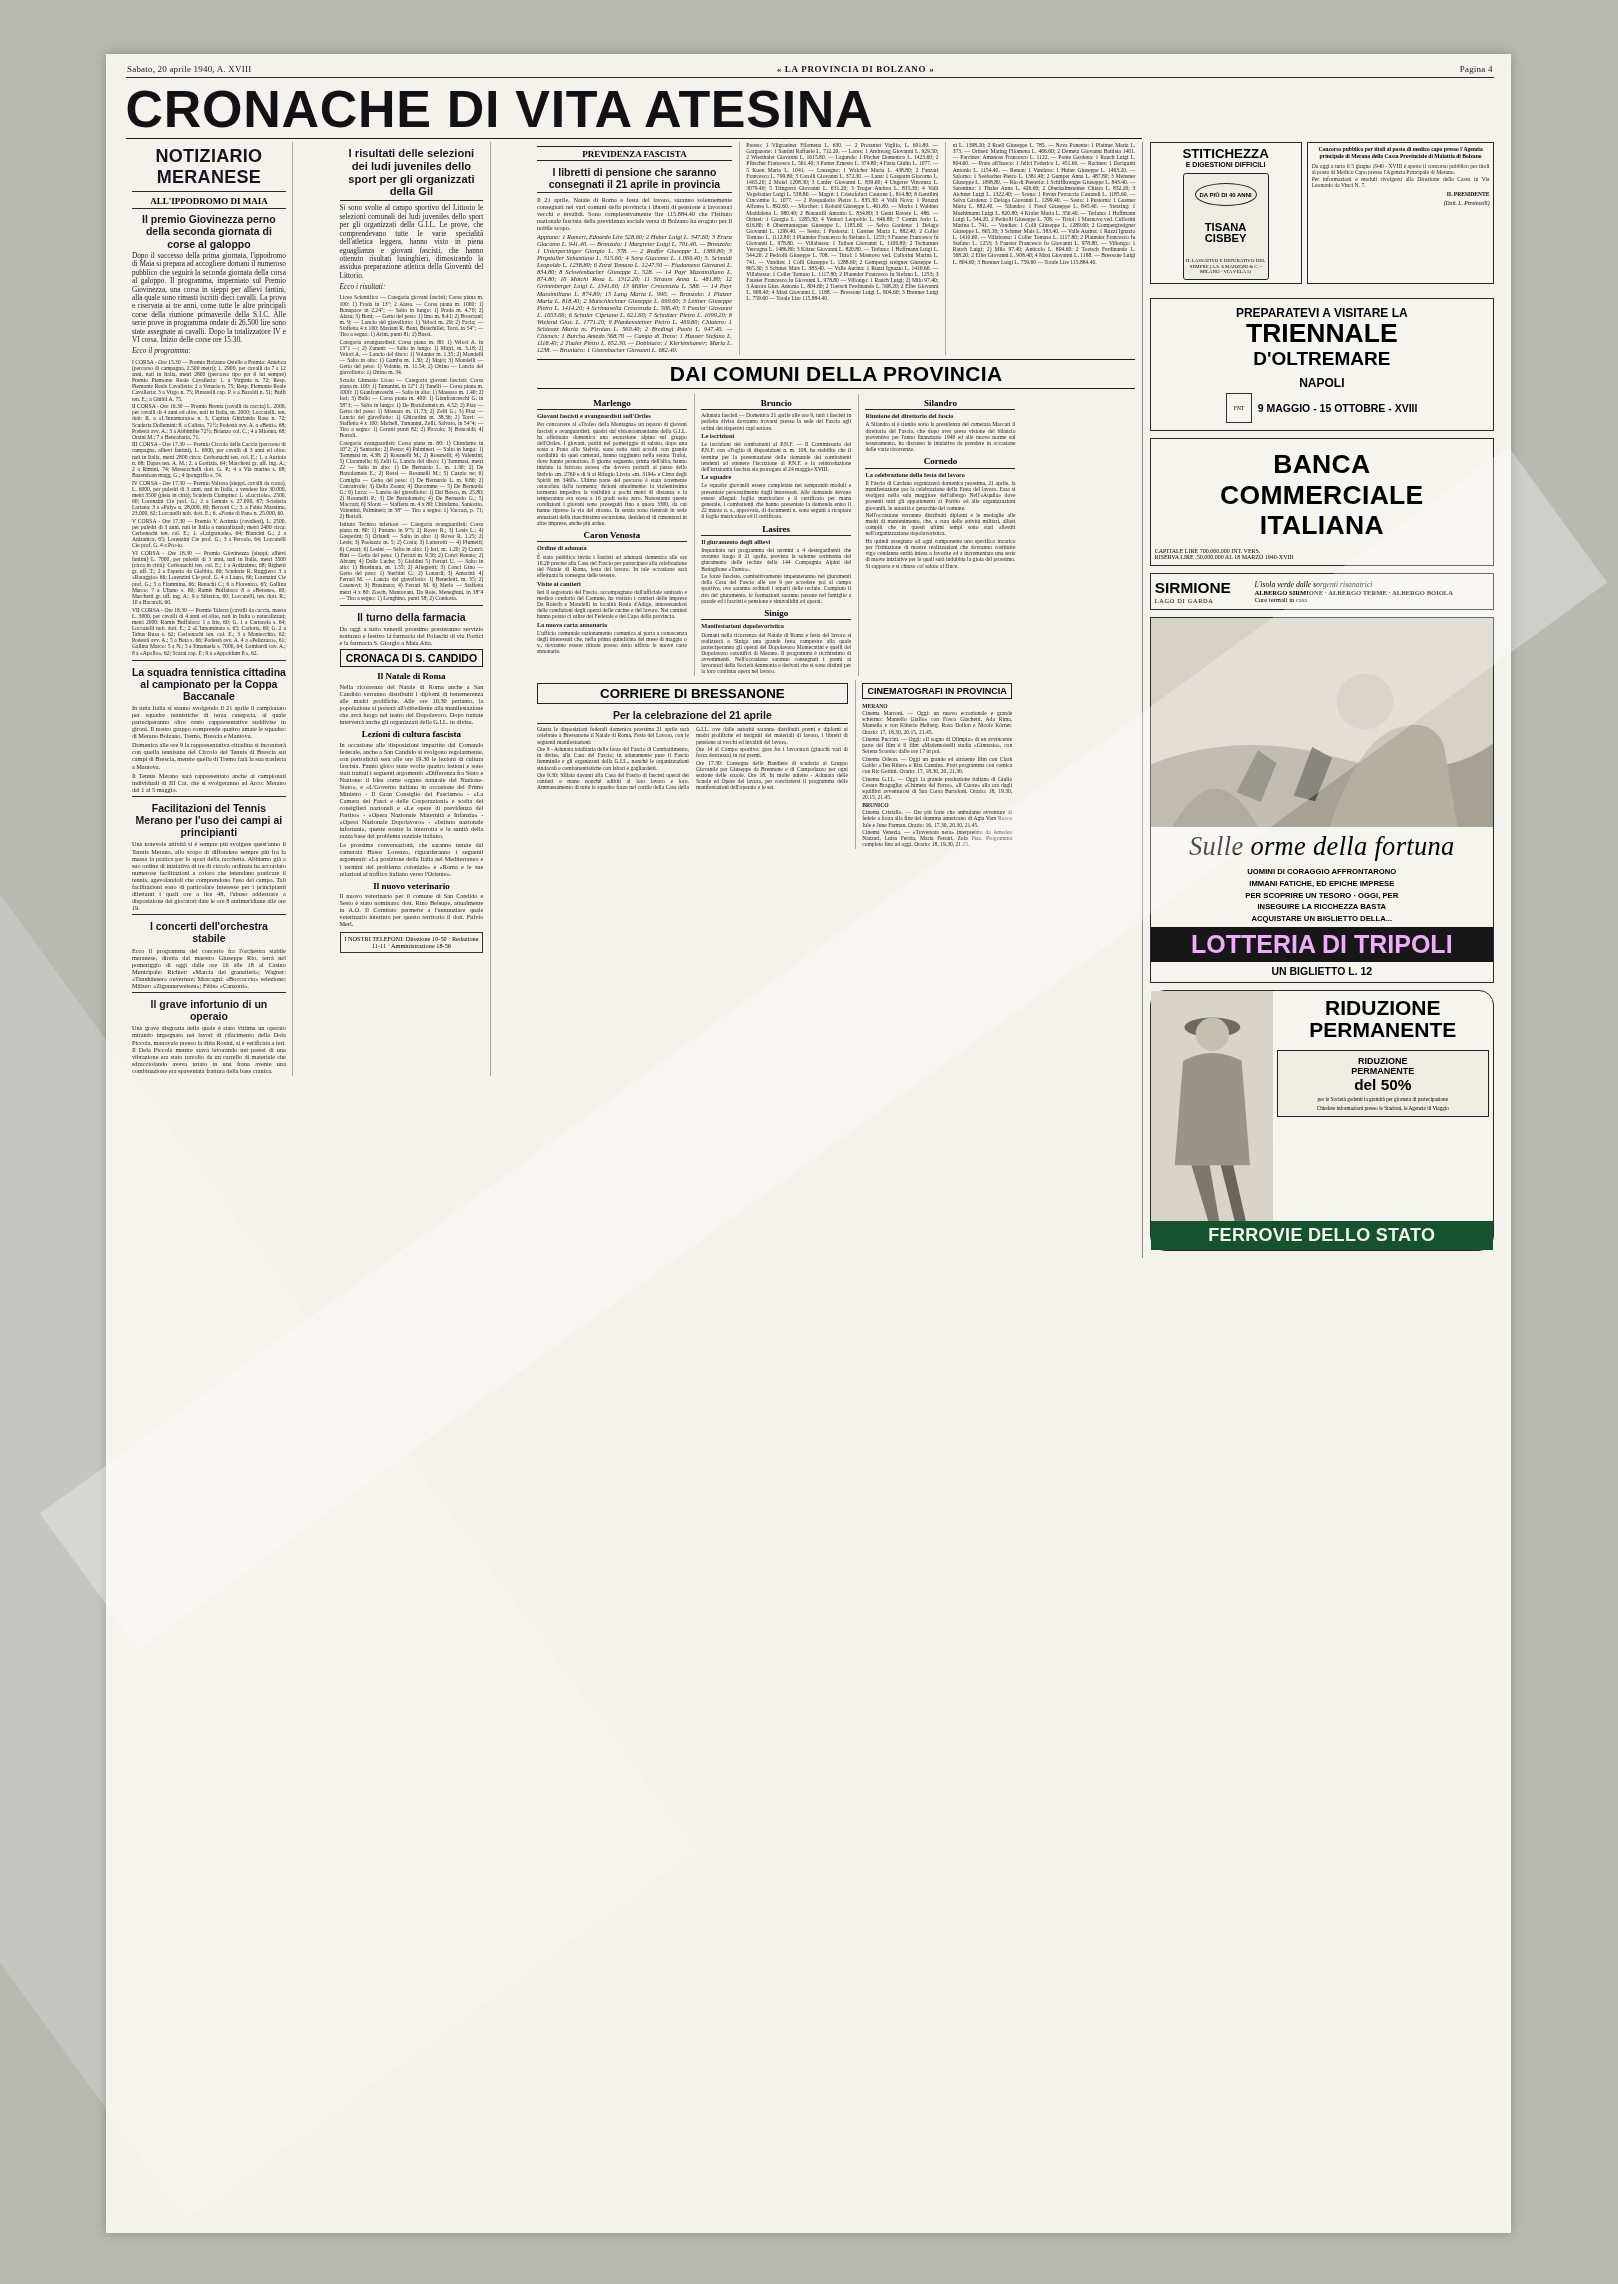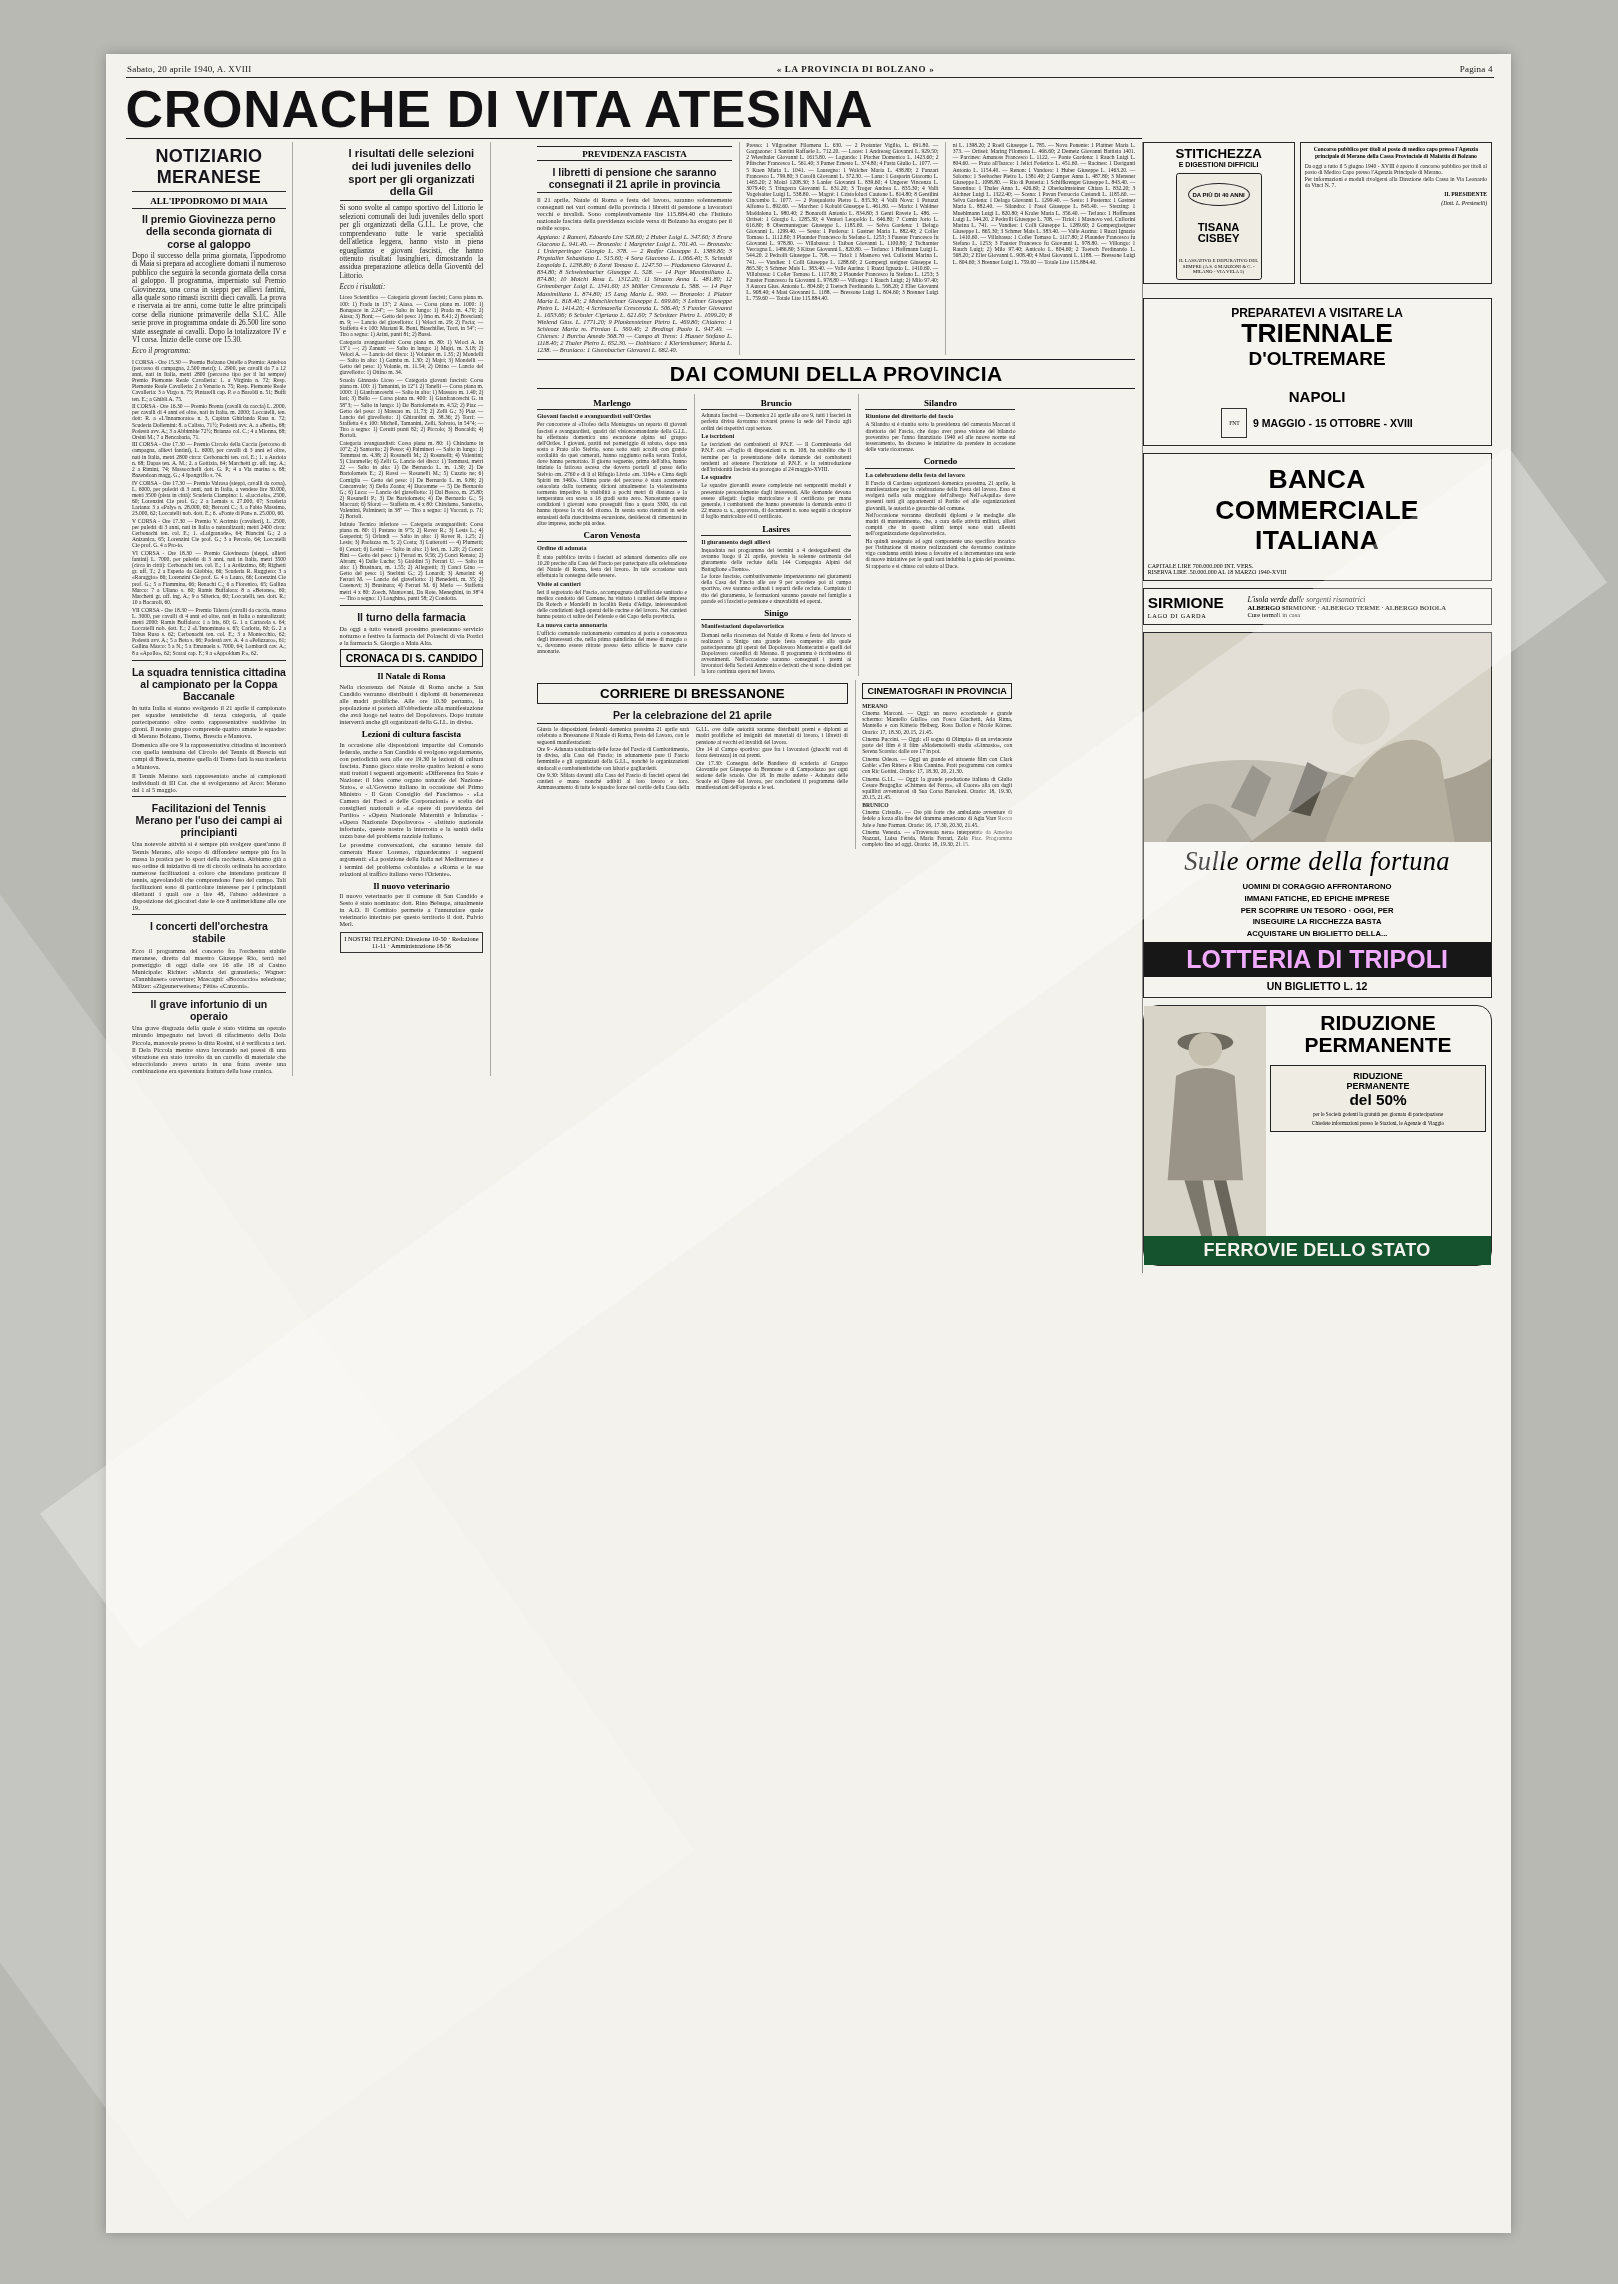--- a/index.html
+++ b/index.html
@@ -17,21 +17,21 @@
             letter-spacing:0.2px;color:#17171a;padding:0 1.4px 1.4px 1.4px;}
   .masthead .c{font-weight:bold;letter-spacing:0.7px;}
   .rule{border-top:0.7px solid #2a2a2a;margin:1.4px 0 0 0;}
   .bigtitle{font-family:"Liberation Sans", sans-serif;font-weight:bold;font-size:52px;line-height:.95;
             letter-spacing:0.7px;color:#121214;margin:7px 0 4.2px 0;white-space:nowrap;}
   .hr2{border-top:1.4px solid #1d1d1f;}
   .hr1{border-top:0.7px solid #2a2a2a;}
 
   .body{display:flex;gap:0;margin-top:2.8px;}
   .colmain{width:1016px;}
-  .colads{width:349px;border-left:0.7px solid #8d8d88;}
+  .colads{width:349px;padding-left:7px;border-left:0.7px solid #8d8d88;}
 
   .cols{display:flex;gap:40px;}
   .col{padding:0 6.3px;box-sizing:border-box;border-right:0.7px solid #a9a9a4;}
   .col:last-child{border-right:none;}
 
   h2.sec{font-family:"Liberation Sans", sans-serif;font-weight:bold;font-size:18px;letter-spacing:0.3px;
          text-align:center;margin:4.2px 0 2.8px 0;color:#15151a;}
   h3.sub{font-family:"Liberation Sans", sans-serif;font-weight:bold;font-size:10.5px;text-align:center;
          margin:4.9px 0 2.1px 0;color:#18181c;line-height:1.15;}
   h4.sub2{font-family:"Liberation Serif", serif;font-weight:bold;font-size:9px;text-align:center;
@@ -61,21 +61,21 @@
         display:flex;align-items:center;justify-content:center;font-family:"Liberation Sans",sans-serif;font-weight:bold;}
   .tisana .n{position:absolute;top:48px;left:0;right:0;text-align:center;font-family:"Liberation Sans",sans-serif;
         font-weight:bold;font-size:11.2px;line-height:1.05;}
   .tisana .f{position:absolute;bottom:4.2px;left:2.1px;right:2.1px;text-align:center;font-size:4.9px;line-height:1.1;}
   .bigbank{font-family:"Liberation Sans", sans-serif;font-weight:bold;font-size:26.5px;line-height:1.15;
            text-align:center;letter-spacing:0.3px;}
   .triennale{text-align:center;}
   .triennale .l1{font-family:"Liberation Sans",sans-serif;font-weight:bold;font-size:12px;}
   .triennale .l2{font-family:"Liberation Sans",sans-serif;font-weight:bold;font-size:26.5px;line-height:1.05;}
   .triennale .l3{font-family:"Liberation Sans",sans-serif;font-weight:bold;font-size:19px;}
-  .triennale .l4{font-family:"Liberation Sans",sans-serif;font-weight:bold;font-size:15px;margin-top:18px;}
+  .triennale .l4{font-family:"Liberation Sans",sans-serif;font-weight:bold;font-size:12px;margin-top:6px;}
   .fnt{width:24px;height:28px;border:0.7px solid #333;display:inline-block;vertical-align:middle;
        font-size:5.6px;text-align:center;line-height:28px;}
   .lotteria{font-family:"Liberation Sans",sans-serif;font-weight:bold;text-align:center;}
   .lot-script{font-family:"Liberation Serif",serif;font-style:italic;font-size:26.5px;text-align:center;
               letter-spacing:0.3px;}
   .photo{background:linear-gradient(135deg,#cfc9bd,#a09a8d 45%,#d6d1c6 70%,#8e8a7e);}
   .riduz{font-family:"Liberation Sans",sans-serif;font-weight:bold;text-align:center;font-size:21px;line-height:1.05;}
   .ferrovie{font-family:"Liberation Sans",sans-serif;font-weight:bold;text-align:center;font-size:18px;
             letter-spacing:0.3px;}
   .two{column-count:2;column-gap:7px;}

